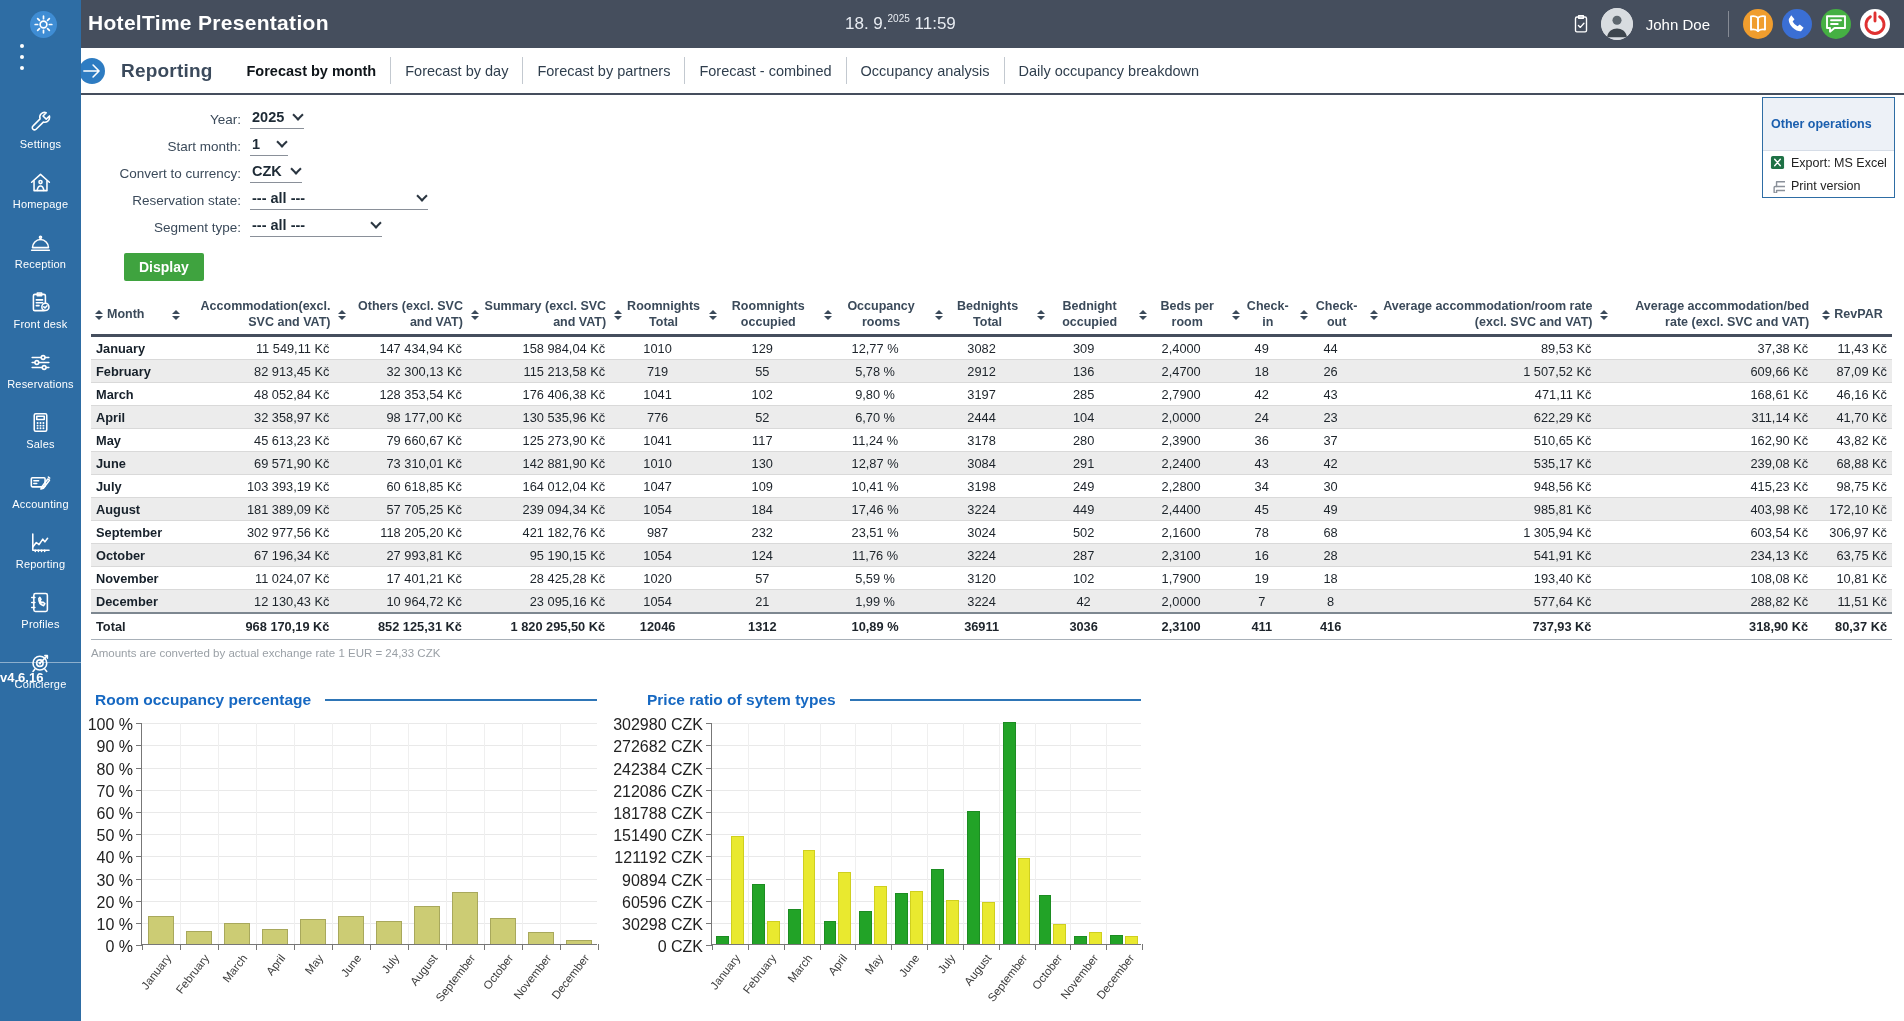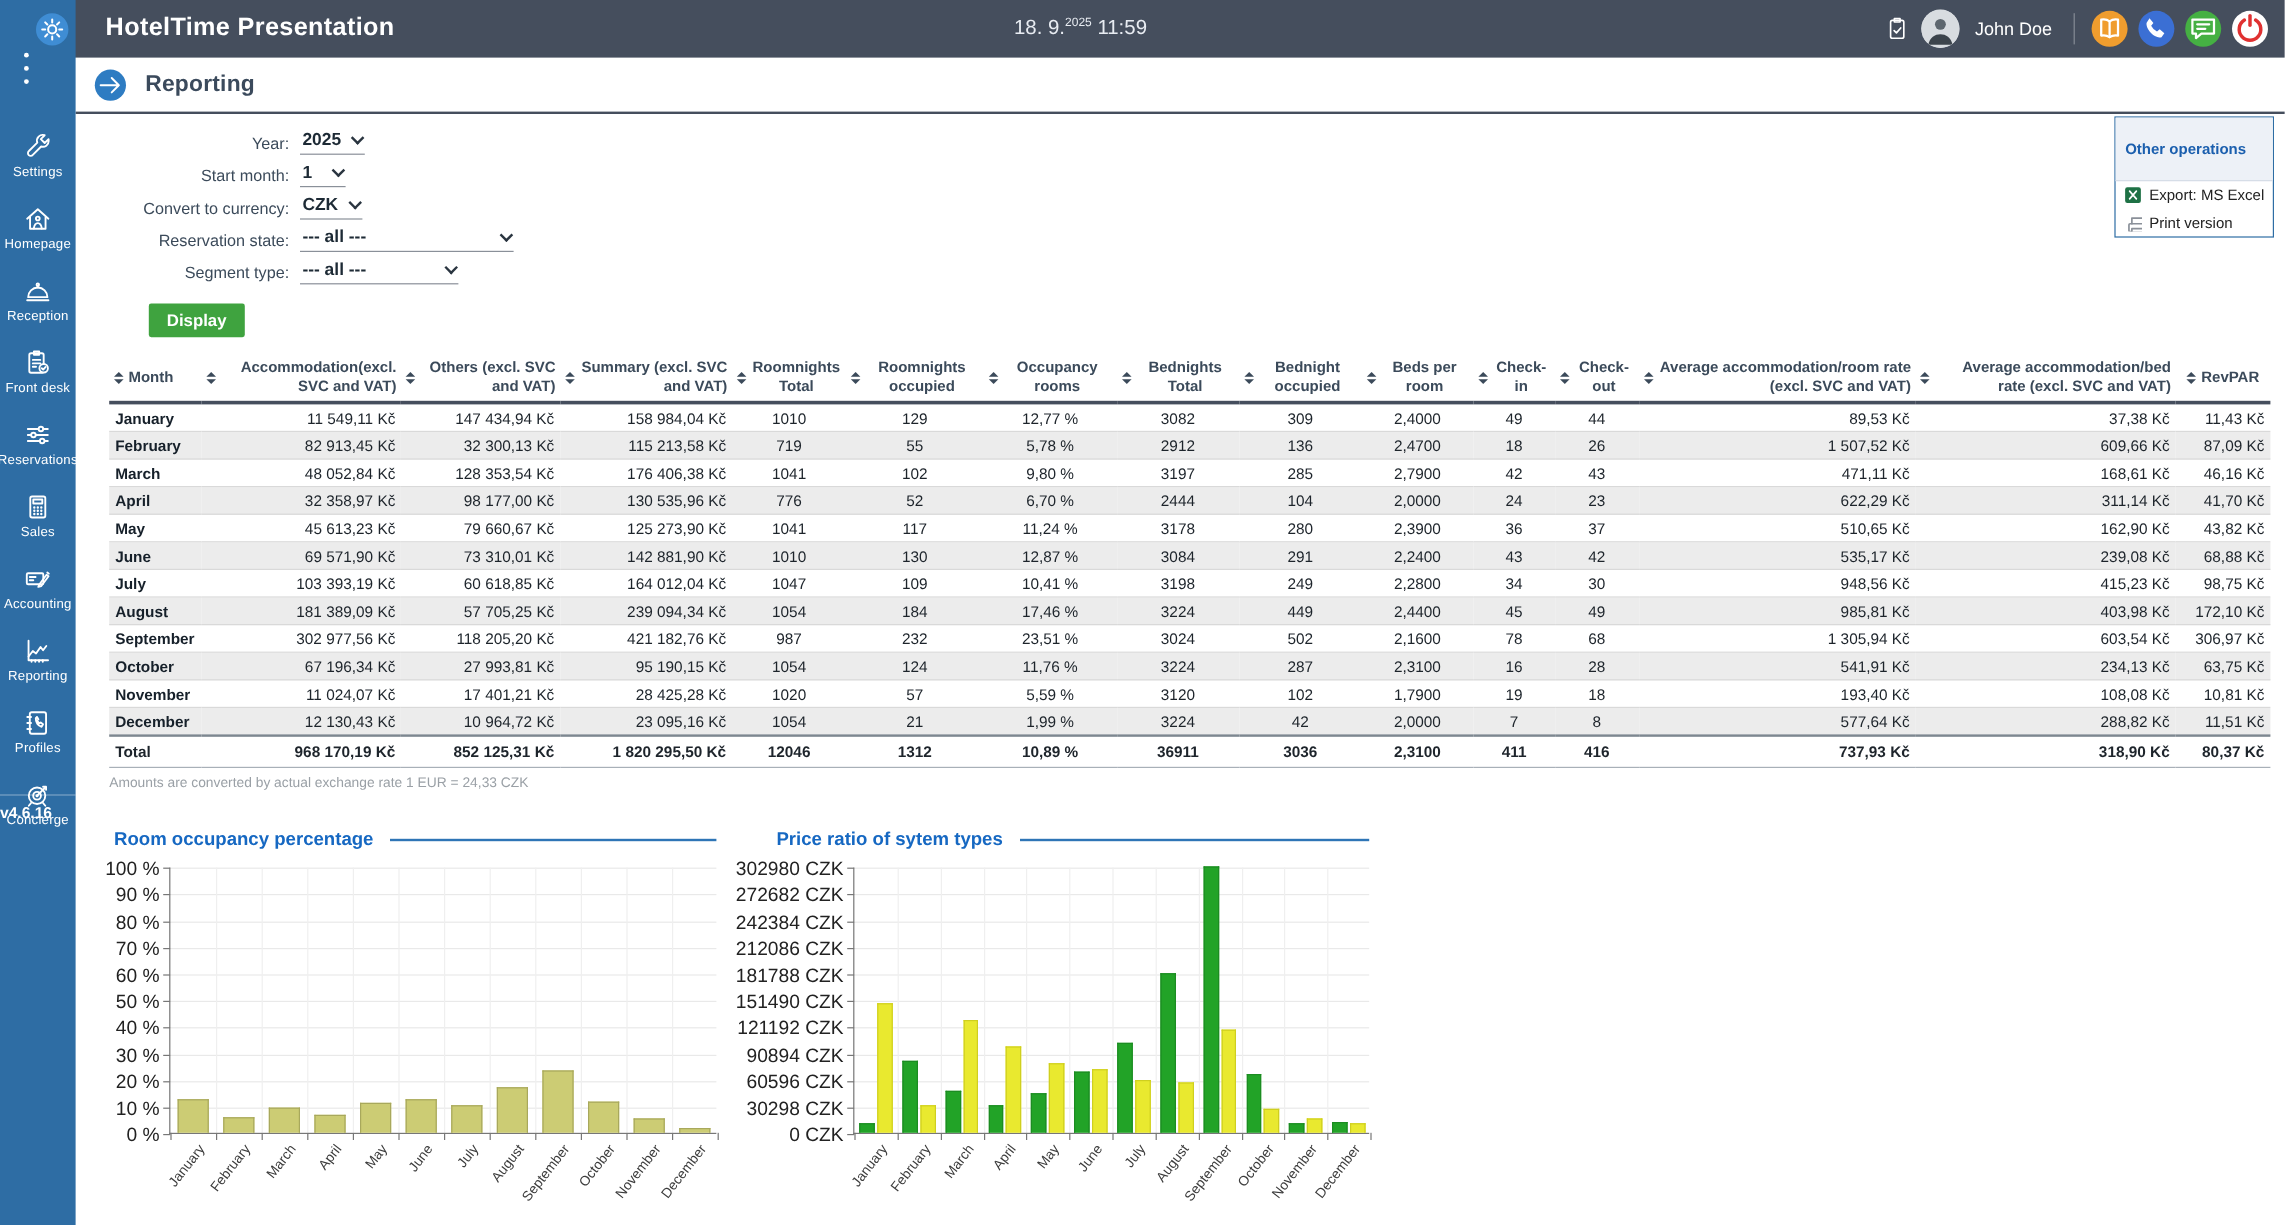--- a/index.html
+++ b/index.html
@@ -1,21 +1,21 @@
 <!DOCTYPE html>
 <html><head>
 <meta charset="utf-8">
 <style>
   * { box-sizing: border-box; margin: 0; padding: 0; }
   html,body { width:1904px; height:1021px; overflow:hidden; background:#fff;
     font-family:"Liberation Sans", sans-serif; }
   .app { position:relative; width:1904px; height:1021px; background:#fff; }
 
   
-  .sidebar { position:absolute; left:0; top:0; width:63px; height:1021px; background:#2e6da4; z-index:15; }
+  .sidebar { position:absolute; left:0; top:0; width:81px; height:1021px; background:#2e6da4; z-index:15; }
   .dots { position:absolute; left:20px; top:44px; display:flex; flex-direction:column; gap:7px; }
   .dots i { width:4px; height:4px; border-radius:50%; background:#fff; display:block; }
   .side-nav { position:absolute; top:100px; left:0; right:0; display:flex; flex-direction:column; }
   .side-item { height:60px; display:flex; flex-direction:column; align-items:center; justify-content:center; gap:3px; cursor:pointer; color:#fff; }
   .side-item svg { width:25px; height:25px; }
   .side-label { font-size:11px; color:#fff; letter-spacing:.2px; }
   .side-version { position:absolute; top:662px; left:0; right:0; border-top:1px solid rgba(255,255,255,.45); text-align:left; padding-top:7px; color:#fff; font-weight:bold; font-size:13px; }
 
   
   .topbar { position:absolute; left:0; top:0; right:0; height:48px; background:#454e5d; z-index:10; }
@@ -249,20 +249,28 @@
     </div>
 
   <div class="content">
     <div class="tabbar">
       <div class="arrow-circle" id="ico-arrow">
           <svg viewBox="0 0 24 24" fill="none" stroke="#fff" stroke-width="1.5" stroke-linecap="round" stroke-linejoin="round" style="width:100%;height:100%">
             <path d="M4.5 12h14M13 6.5l5.5 5.5-5.5 5.5"></path>
           </svg>
         </div>
       <div class="section-title">Reporting</div>
+      <div class="tabs" id="tabs">
+          <div class="tab active">Forecast by month</div>
+          <div class="tab">Forecast by day</div>
+          <div class="tab">Forecast by partners</div>
+          <div class="tab">Forecast - combined</div>
+          <div class="tab">Occupancy analysis</div>
+          <div class="tab">Daily occupancy breakdown</div>
+        </div>
     </div>
 
     <div class="ops-panel">
       <div class="ops-head">Other operations</div>
       <div id="ops-items">
           <div class="ops-item">
             <span style="width:15px;height:15px"><svg viewBox="0 0 16 16" fill="none" stroke="#fff" stroke-width="1.5" stroke-linecap="round" stroke-linejoin="round" style="width:100%;height:100%">
                 <rect x="1" y="1" width="14" height="14" rx="2" fill="#1e7145" stroke="none"></rect>
                 <path d="M5 4.6l6 6.8M11 4.6l-6 6.8" stroke="#fff" stroke-width="1.5"></path>
               </svg></span>

